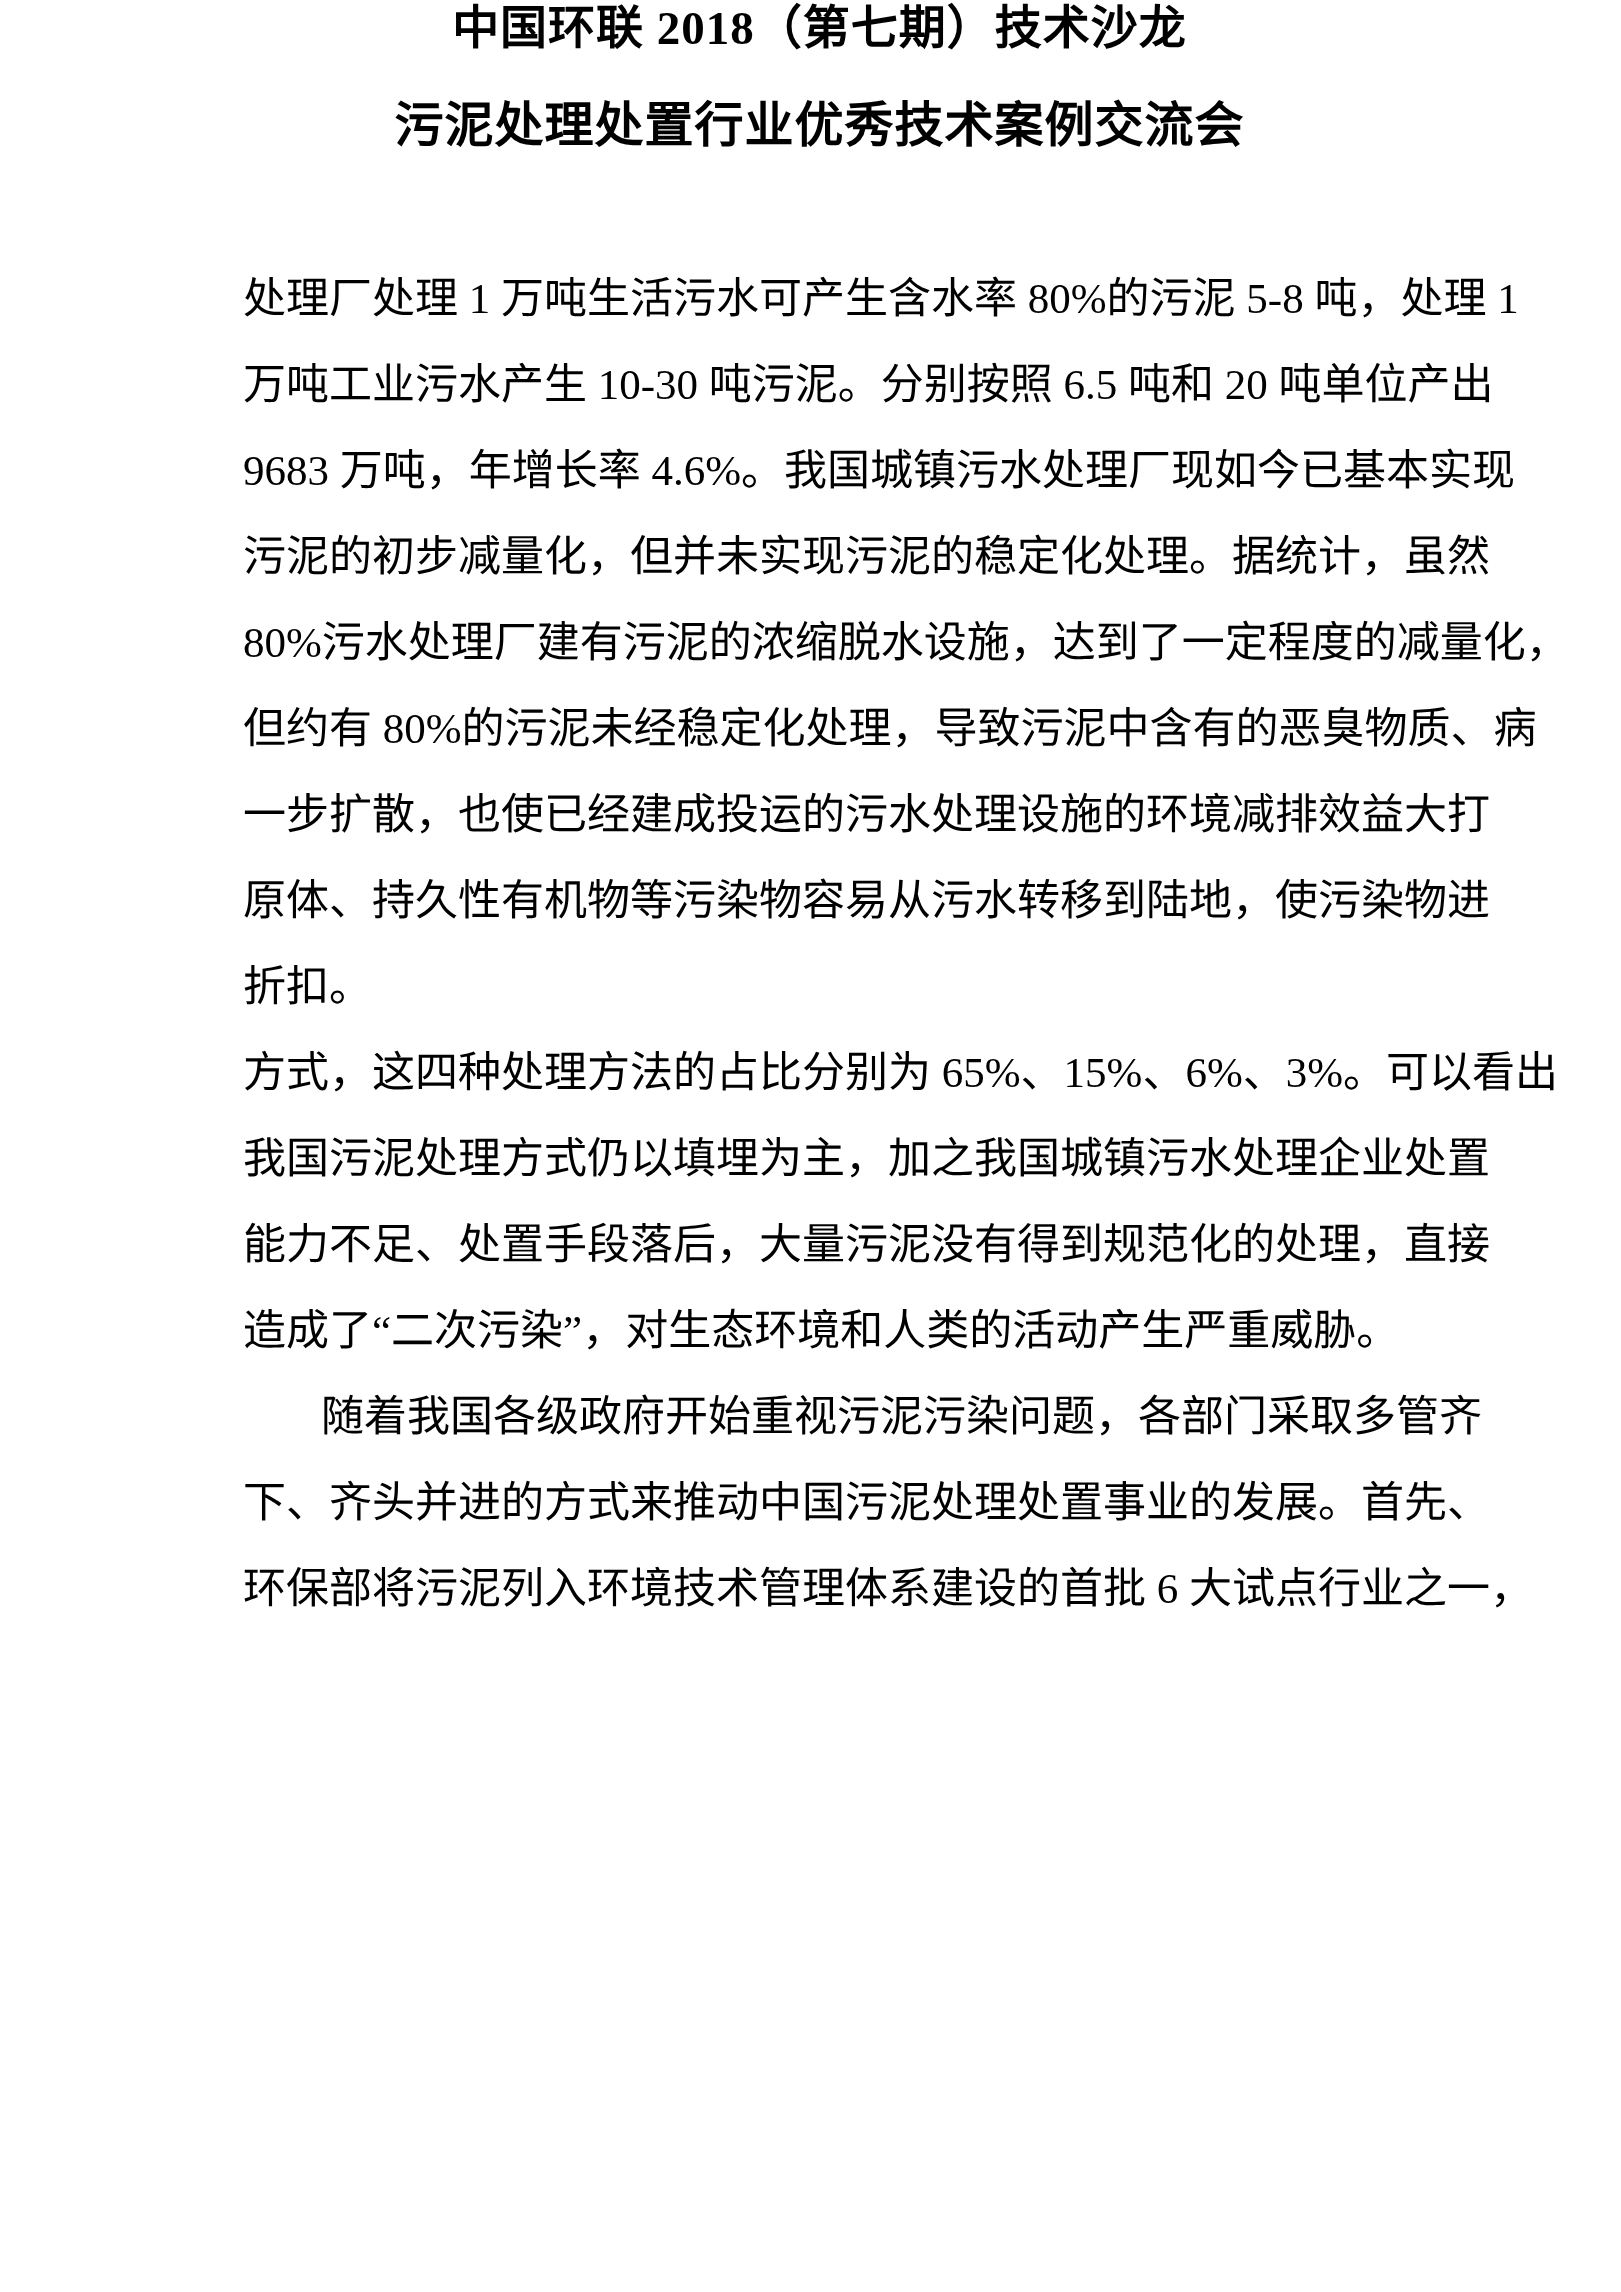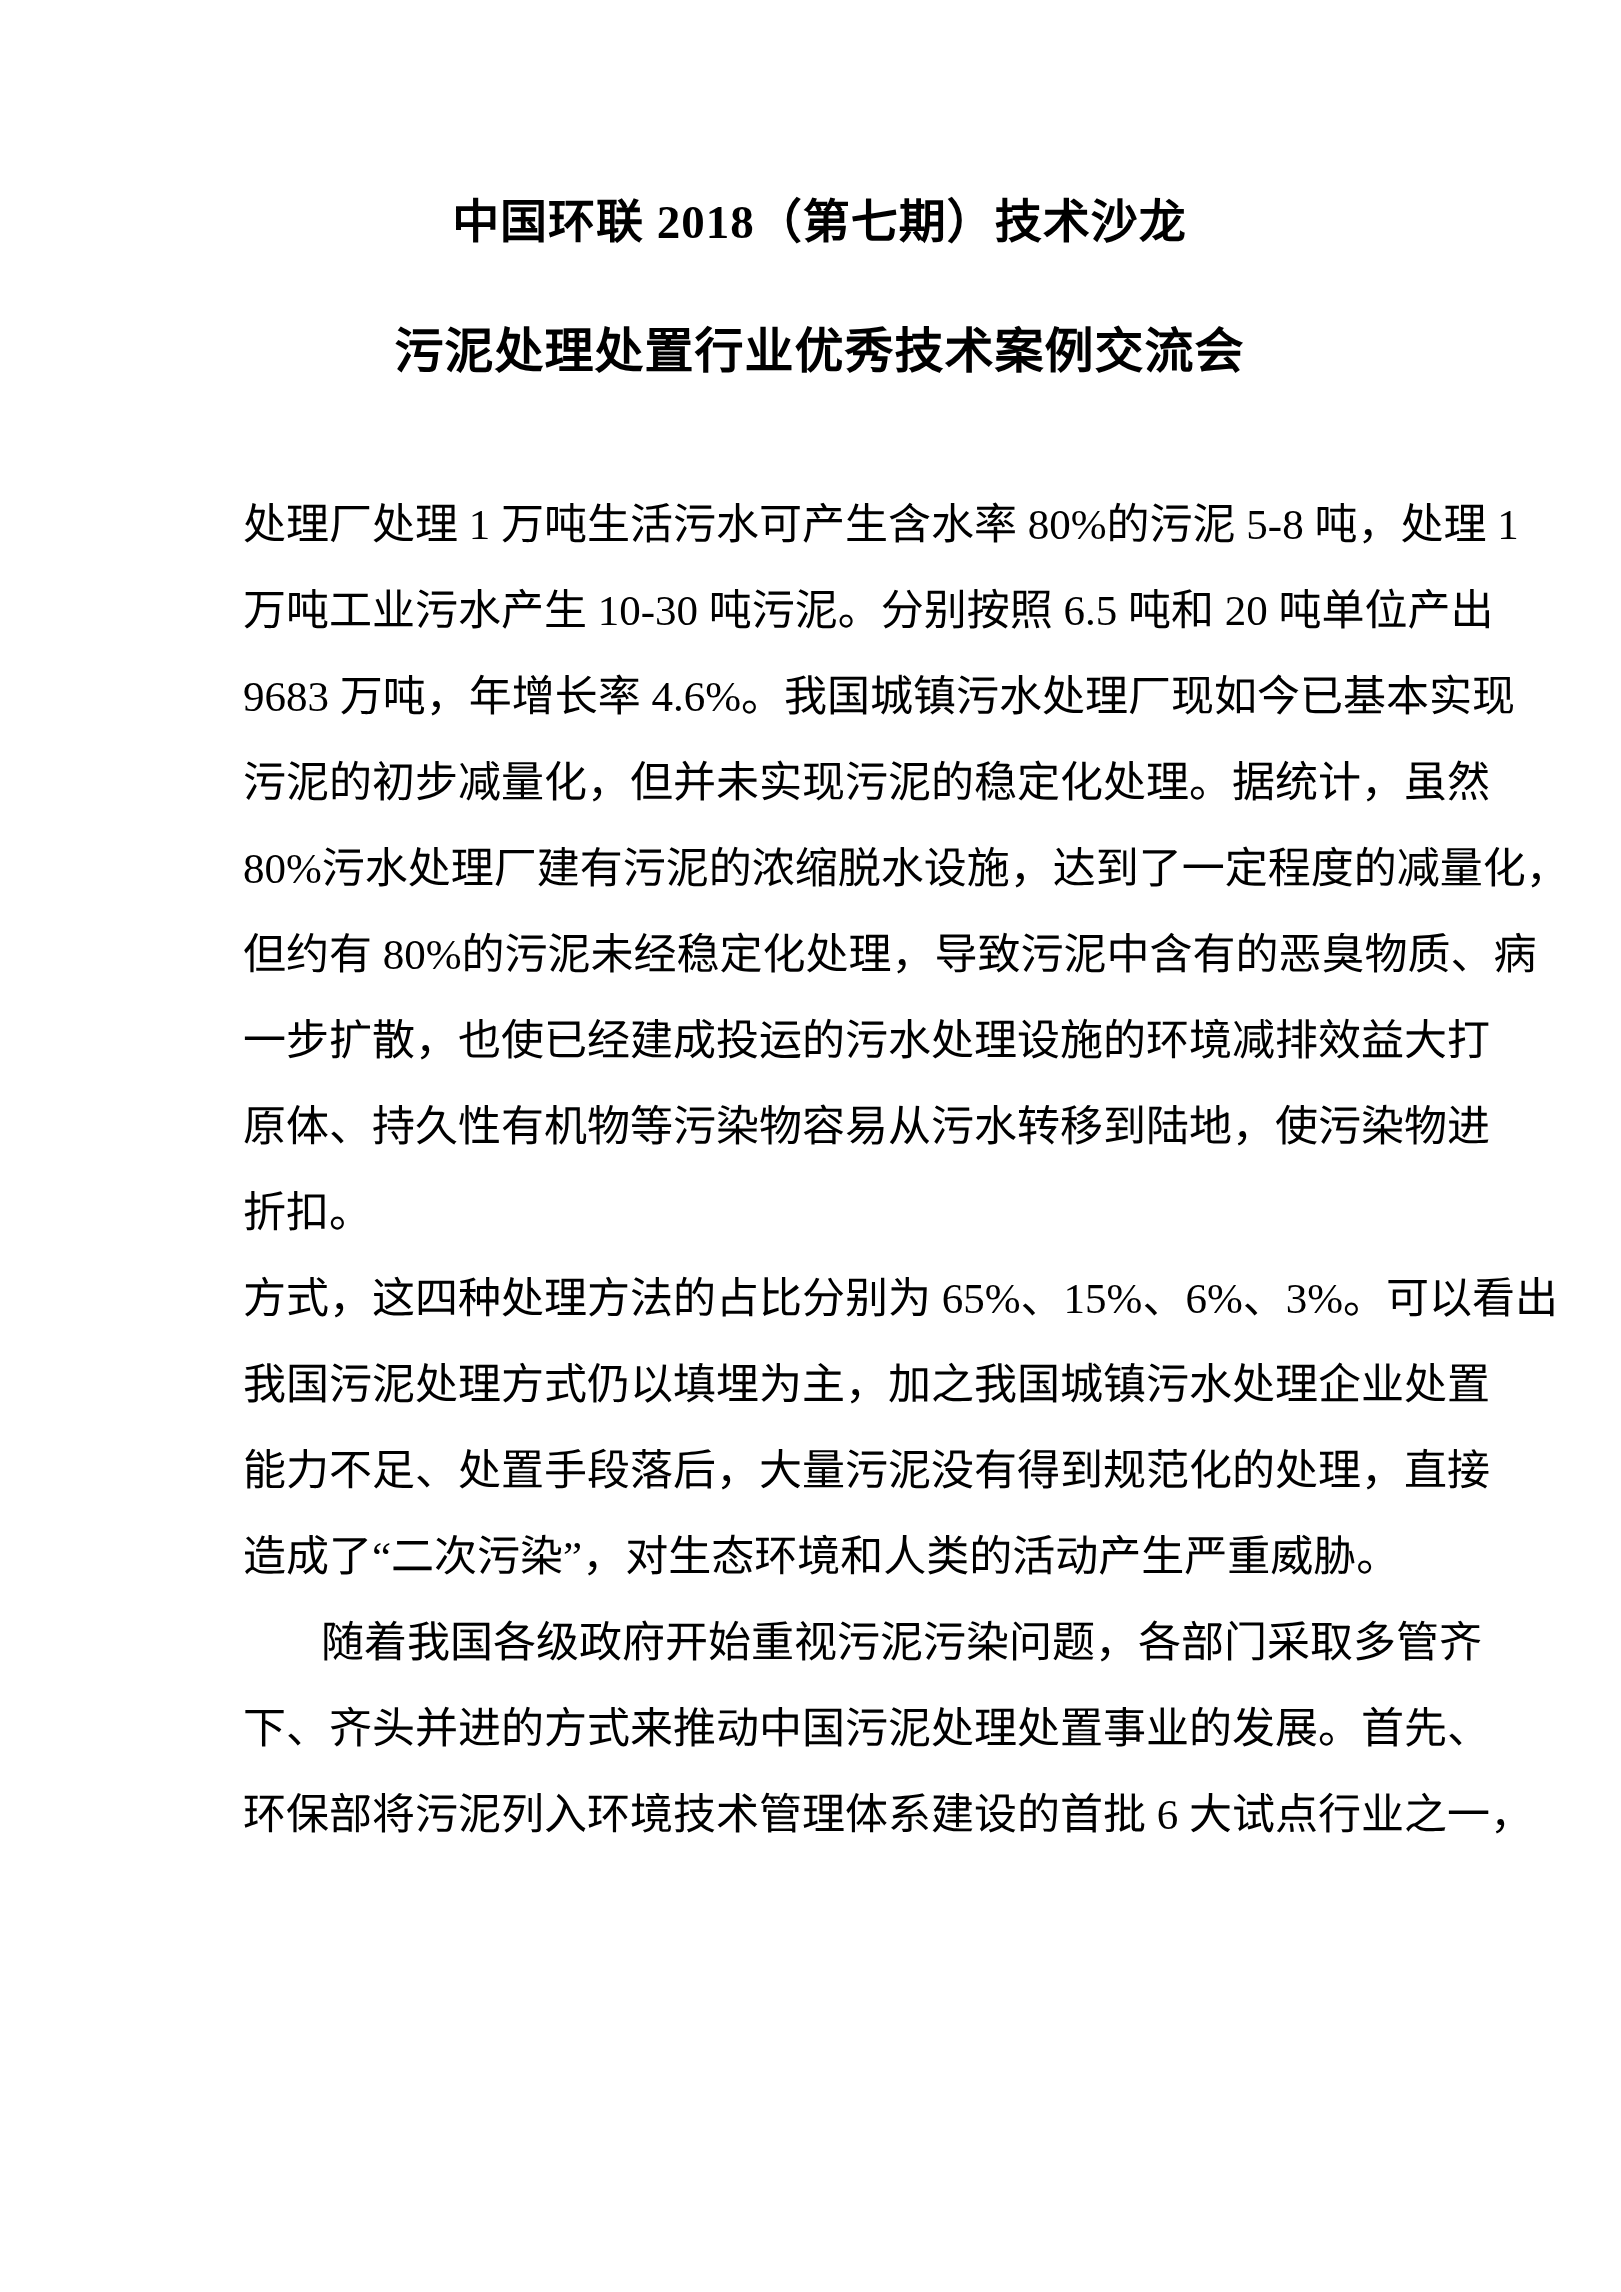--- a/index.html
+++ b/index.html
@@ -22,24 +22,23 @@
   }
   .doc-title {
     text-align: center;
     font-weight: bold;
     font-size: 47px;
     line-height: 57px;
     letter-spacing: 1px;
     white-space: nowrap;
   }
   .doc-title.first {
-    padding-top: 194px;
   }
   .doc-title.second {
-    margin-top: 72px;
+    margin-top: 40px;
     font-size: 49px;
   }
   .doc-body {
     margin-top: 102px;
     font-size: 43px;
   }
   .line {
     height: 86px;
     line-height: 86px;
     text-align: justify;

